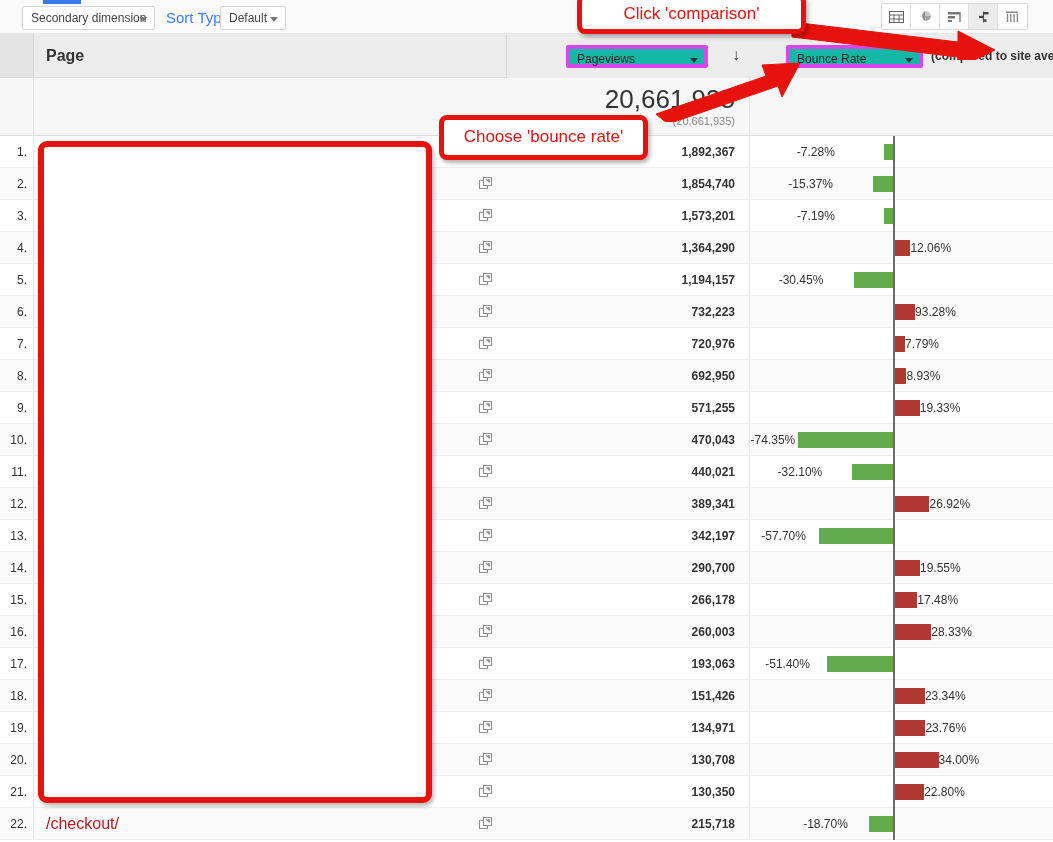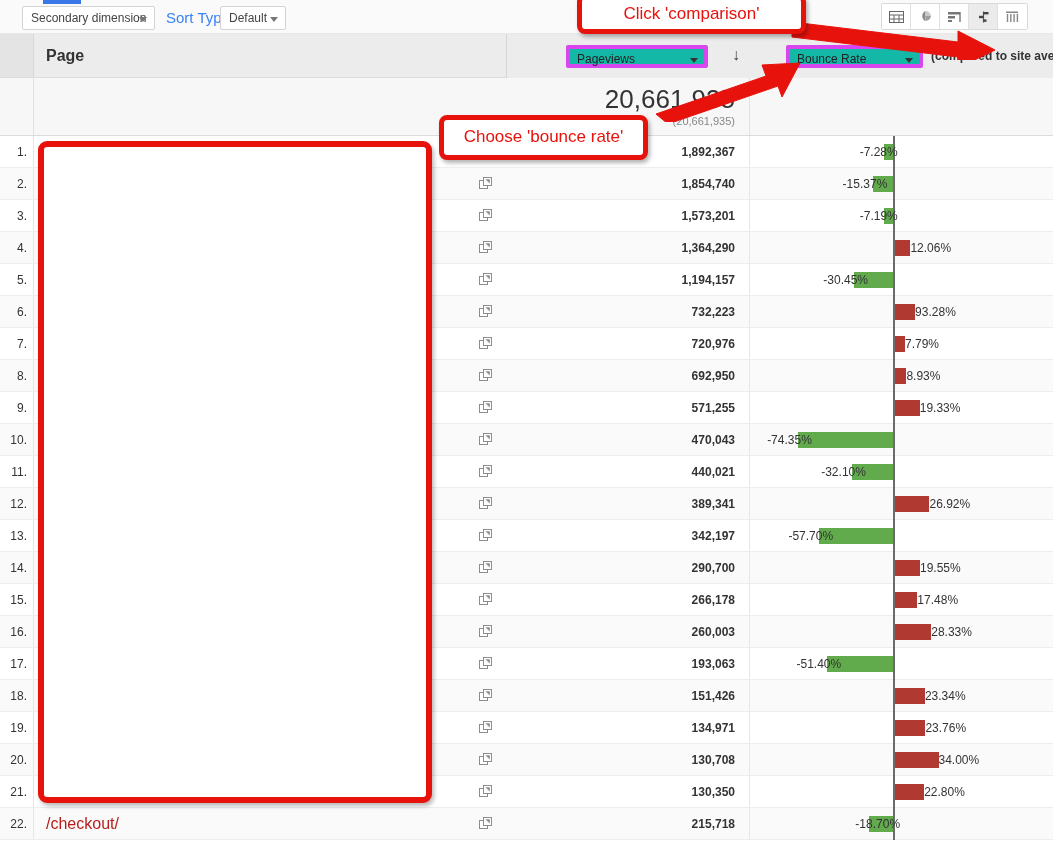--- a/index.html
+++ b/index.html
@@ -150,21 +150,21 @@
     position:absolute; left:143px; top:0; width:2px; height:32px;
     background:#6b6b6b;
   }
   .bar { position:absolute; top:8px; height:16px; }
   .bar.neg { background:#62ab4d; }
   .bar.pos { background:#b03a32; }
   .blabel {
     position:absolute; top:0; line-height:32px; font-size:12px; color:#333;
     white-space:nowrap;
   }
-  .blabel.left  { text-align:right;margin-left:16px; }
+  .blabel.left  { text-align:center; }
   .blabel.right { text-align:left; }
 
   
   #redaction {
     position:absolute; left:38px; top:141px; width:394px; height:662px;
     background:#ffffff; border:6px solid #e8120c; border-radius:9px;
     box-shadow:2px 3px 4px rgba(0,0,0,0.28);
     z-index:40;
   }
 

